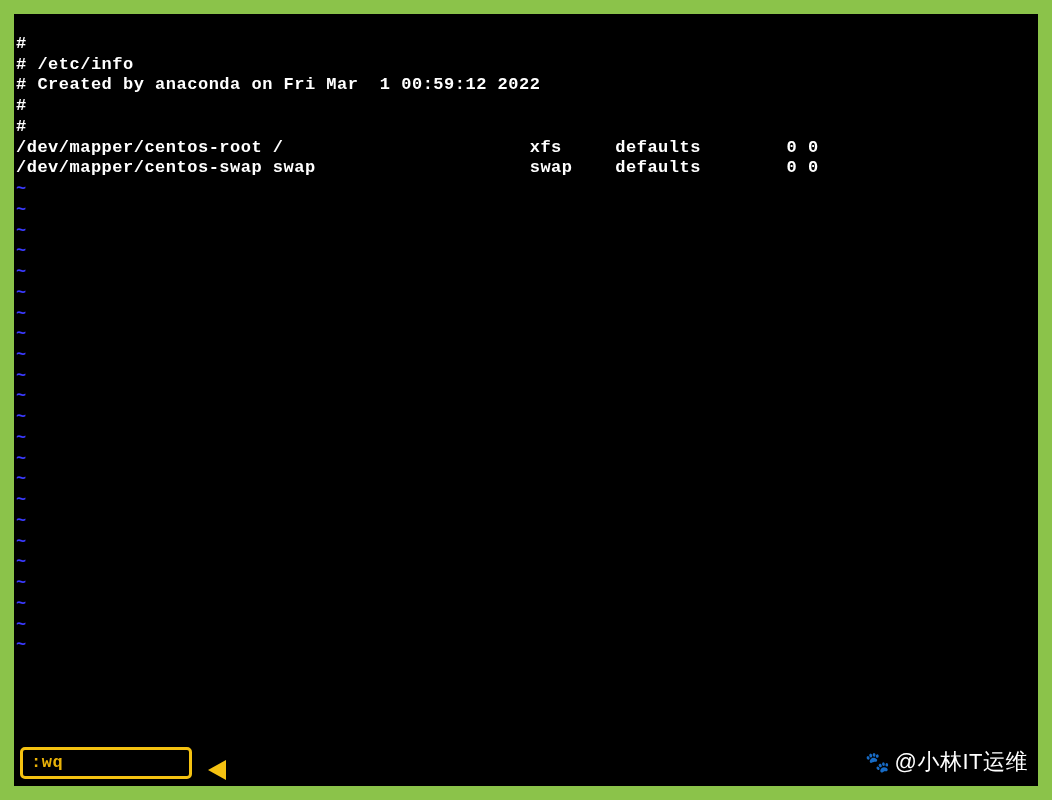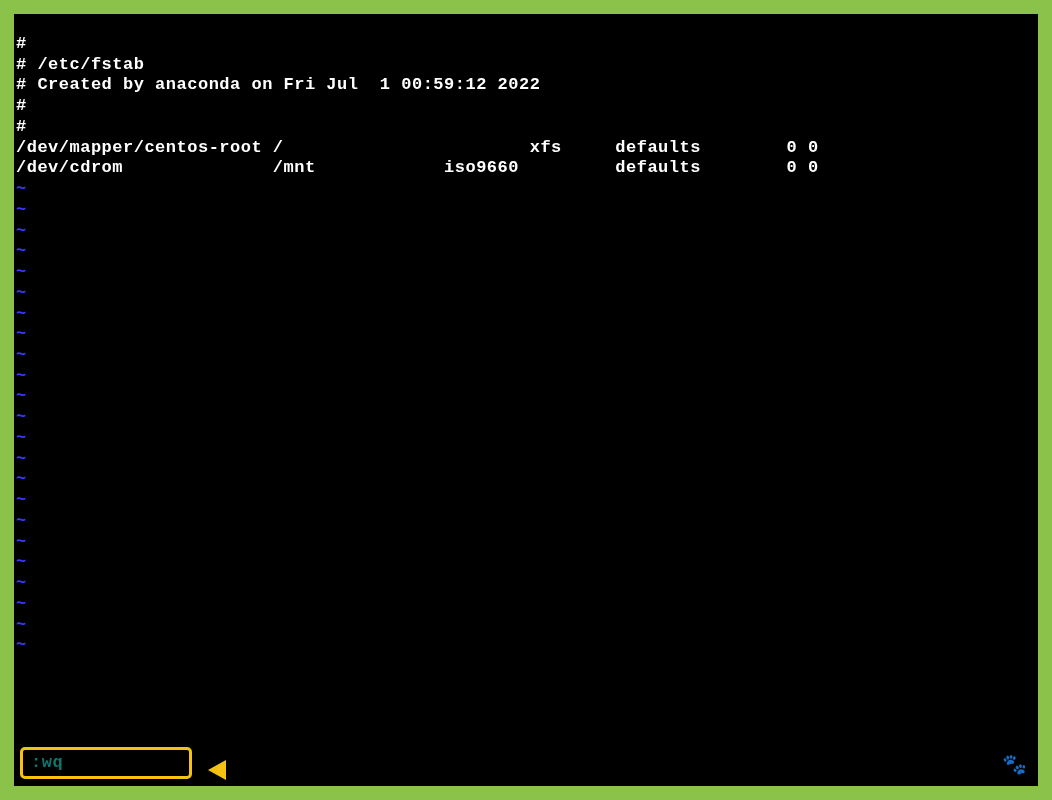--- a/index.html
+++ b/index.html
@@ -40,21 +40,21 @@
       left: 6px;
       border: 3px solid #f5c211;
       border-radius: 5px;
       padding: 2px 8px;
       width: 172px;
       height: 32px;
       display: flex;
       align-items: center;
     }
     .command-text {
-      color: #0f766e;
+      color: #eab308;
       font-family: inherit;
       font-size: 17px;
     }
     .arrow {
       position: absolute;
       bottom: 16px;
       left: 194px;
       width: 0;
       height: 0;
       display: flex;
@@ -87,26 +87,26 @@
     .paw-icon {
       font-size: 20px;
     }
   </style>
 </head>
 <body>
 
 <div class="terminal">
   <div id="file-lines">
       <div class="content-line">#</div>
-      <div class="content-line"># /etc/fstab</div>
-      <div class="content-line"># Created by anaconda on Fri Jul  1 00:59:12 2022</div>
+      <div class="content-line"># /etc/info</div>
+      <div class="content-line"># Created by anaconda on Fri Mar  1 00:59:12 2022</div>
       <div class="content-line">#</div>
       <div class="content-line">#</div>
       <div class="content-line">/dev/mapper/centos-root /                       xfs     defaults        0 0</div>
-      <div class="content-line">/dev/cdrom              /mnt            iso9660         defaults        0 0</div>
+      <div class="content-line">/dev/mapper/centos-swap swap                    swap    defaults        0 0</div>
     </div>
   <div id="tilde-lines">
       <div class="content-line tilde">~</div>
       <div class="content-line tilde">~</div>
       <div class="content-line tilde">~</div>
       <div class="content-line tilde">~</div>
       <div class="content-line tilde">~</div>
       <div class="content-line tilde">~</div>
       <div class="content-line tilde">~</div>
       <div class="content-line tilde">~</div>
@@ -131,14 +131,15 @@
     <span class="command-text">:wq</span>
   </div>
 
   <div class="arrow">
     <div class="arrow-head"></div>
     <div class="arrow-tail"></div>
   </div>
 
   <div class="watermark">
     <span class="paw-icon">🐾</span>
+    <span>@小林IT运维</span>
   </div>
 </div>
 
 </body></html>

